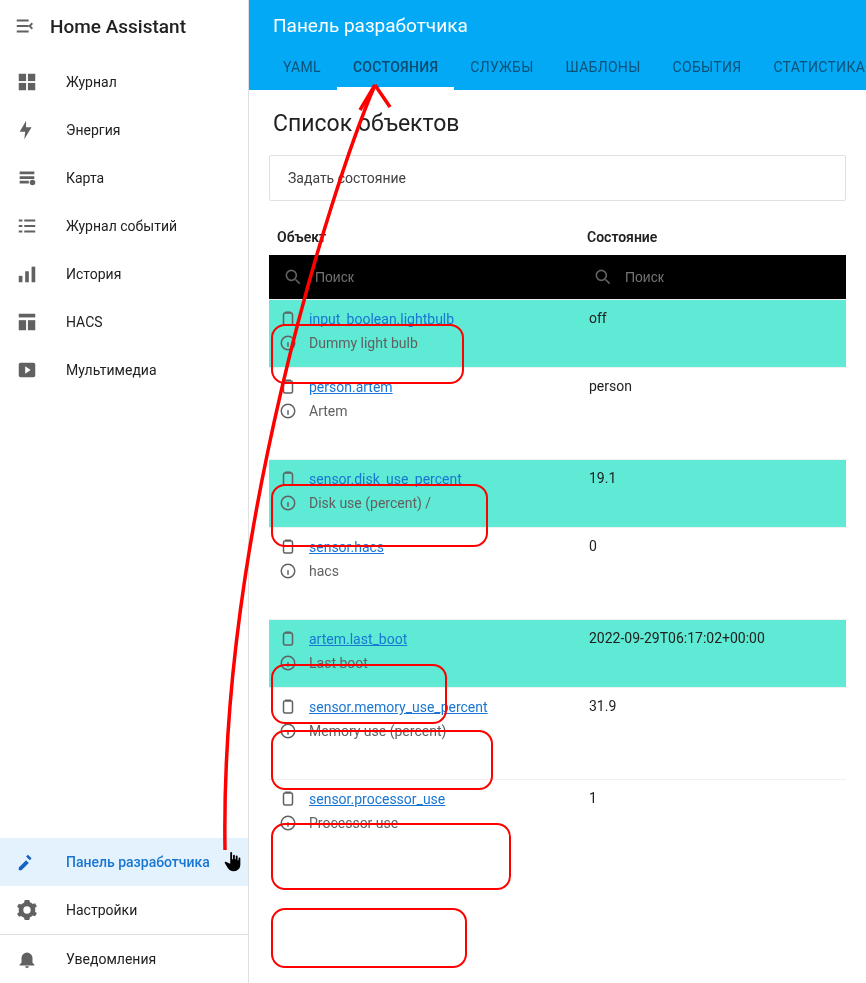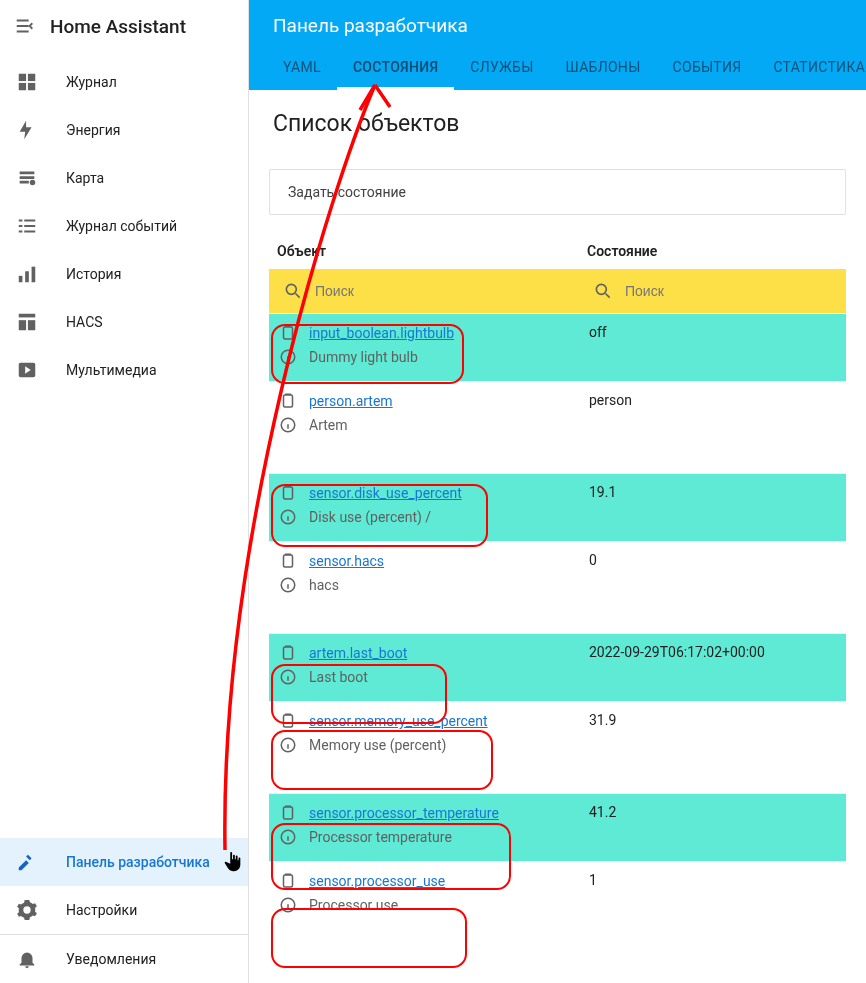--- a/index.html
+++ b/index.html
@@ -60,39 +60,39 @@
     padding: 10px 16px 12px;
     cursor: pointer;
     font-size: 14px;
     color: #0c4a6e;
     opacity: 0.92;
     border-bottom: 3px solid transparent;
     letter-spacing: .3px;
   }
   .tab.active { border-bottom-color: #fff; opacity: 1; font-weight: 500;}
   .content { padding: 20px; overflow-y: auto; flex: 1; }
-  .section-title { font-size: 23px; font-weight: 400; margin-bottom: 32px; padding-left:4px;}
+  .section-title { font-size: 23px; font-weight: 400; margin-bottom: 18px; padding-left:4px;}
   .set-state-box {
     border: 1px solid #e0e0e0;
     padding: 14px 18px;
     margin-bottom: 18px;
     font-size: 14px;
     color: #424242;
     border-radius: 2px;
   }
   .entity-table { width: 100%; }
   .thead { display: flex; }
   .thead .th {
     font-weight: 600;
     padding: 10px 0 10px 8px;
     font-size: 14px;
   }
   .col-obj { flex: 0 0 310px; }
   .col-state { flex: 1; }
-  .search-row { display: flex; background: #fde047; }
+  .search-row { display: flex; background: #000000; }
   .search-cell {
     display: flex;
     align-items: center;
     gap: 12px;
     padding: 12px 14px;
   }
   .search-cell input {
     border: none;
     background: transparent;
     font-size: 14px;
@@ -416,43 +416,20 @@
                       <circle cx="12" cy="12" r="9"></circle>
                       <path d="M12 8h.01M11 12h1v5"></path>
                     </svg>
                   </span>
         <span class="friendly">Memory use (percent)</span>
       </div>
     </div>
     <div class="cell state-cell">31.9</div>
   </div>
             <div class="spacer-row"></div>
-            <div class="row odd">
-    <div class="cell obj-cell">
-      <div class="obj-line">
-        <span>
-                    <svg class="row-icon" viewBox="0 0 24 24" fill="none" stroke="currentColor" stroke-width="2">
-                      <rect x="6" y="4" width="12" height="16" rx="2"></rect>
-                      <path d="M9 4V3h6v1"></path>
-                    </svg>
-                  </span>
-        <a class="entity-link">sensor.processor_temperature</a>
-      </div>
-      <div class="obj-line">
-        <span>
-                    <svg class="row-icon" viewBox="0 0 24 24" fill="none" stroke="currentColor" stroke-width="2">
-                      <circle cx="12" cy="12" r="9"></circle>
-                      <path d="M12 8h.01M11 12h1v5"></path>
-                    </svg>
-                  </span>
-        <span class="friendly">Processor temperature</span>
-      </div>
-    </div>
-    <div class="cell state-cell">41.2</div>
-  </div>
             <div class="row">
     <div class="cell obj-cell">
       <div class="obj-line">
         <span>
                     <svg class="row-icon" viewBox="0 0 24 24" fill="none" stroke="currentColor" stroke-width="2">
                       <rect x="6" y="4" width="12" height="16" rx="2"></rect>
                       <path d="M9 4V3h6v1"></path>
                     </svg>
                   </span>
         <a class="entity-link">sensor.processor_use</a>

